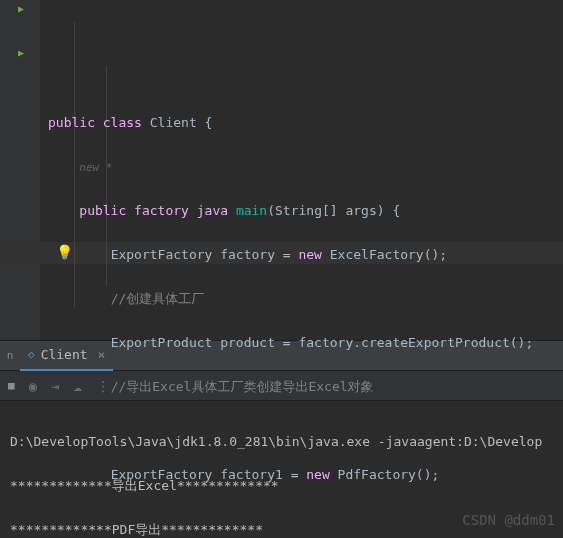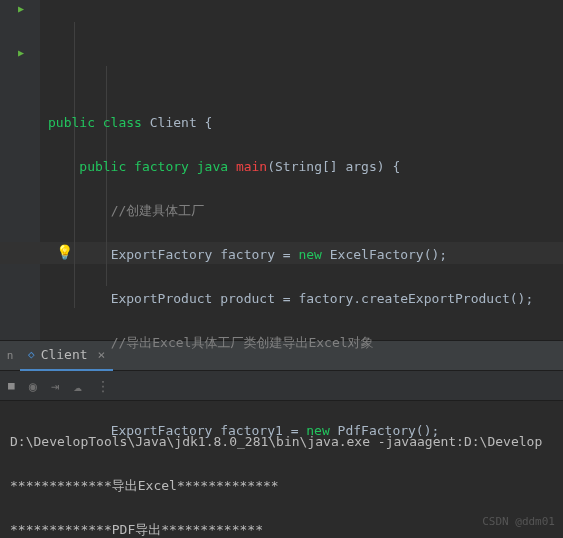--- a/index.html
+++ b/index.html
@@ -31,22 +31,22 @@
 }
 .run-icon { color: #62b543; }
 .bulb-icon { position: absolute; left: 56px; top: 244px; color: #fbc02d; font-size: 14px; }
 .code {
   padding: 2px 0 0 8px;
   line-height: 22px;
   white-space: pre;
   position: relative;
 }
 .code-line { height: 22px; }
-.kw { color: #22c55e; text-align: center; }
-.fn { color: #ef4444; }
+.kw { color: #f0abfc; text-align: center; }
+.fn { color: #14b8a6; }
 .cmt { color: #808080; }
 .hint { color: #606366; font-style: italic; font-size: 11px; }
 .highlight-line {
   position: absolute;
   left: 0;
   top: 242px;
   width: 563px;
   height: 22px;
   background: #323232;
   z-index: 0;
@@ -98,41 +98,42 @@
   color: #bbbbbb;
   font-size: 13px;
   line-height: 22px;
   white-space: pre;
 }
 .watermark {
   position: absolute;
   right: 8px;
   bottom: 10px;
   color: #555;
-  font-size: 11px;
+  font-size: 14px;
 }
 </style>
 </head>
 <body>
 
 <div class="editor-area">
   <div class="gutter">
     <span class="gutter-mark run-icon" style="top:3px">▶</span>
     <span class="gutter-mark run-icon" style="top:47px">▶</span>
   </div>
   <div class="highlight-line"></div>
   <span class="bulb-icon">💡</span>
   <div class="code">
     <div class="vert-line" style="left:34px;top:22px;height:286px"></div>
     <div class="vert-line" style="left:66px;top:66px;height:220px"></div>
     <div class="code-content">
 <div class="code-line"><span class="kw">public</span> <span class="kw">class</span> <span>Client</span> {</div>
+<div class="code-line">    <span class="hint">new *</span></div>
 <div class="code-line">    <span class="kw">public</span> <span class="kw">factory</span> <span class="kw">java</span> <span class="fn">main</span><span>(String[] args) {</span></div>
+<div class="code-line">        <span>ExportFactory factory = </span><span class="kw">new</span><span> ExcelFactory();</span></div>
 <div class="code-line">        <span class="cmt">//创建具体工厂</span></div>
-<div class="code-line">        <span>ExportFactory factory = </span><span class="kw">new</span><span> ExcelFactory();</span></div>
 <div class="code-line">        <span>ExportProduct product = factory.createExportProduct();</span></div>
 <div class="code-line">        <span class="cmt">//导出Excel具体工厂类创建导出Excel对象</span></div>
 <div class="code-line"></div>
 <div class="code-line">        <span>ExportFactory factory1 = </span><span class="kw">new</span><span> PdfFactory();</span></div>
 
 
 
 
 
     </div>

